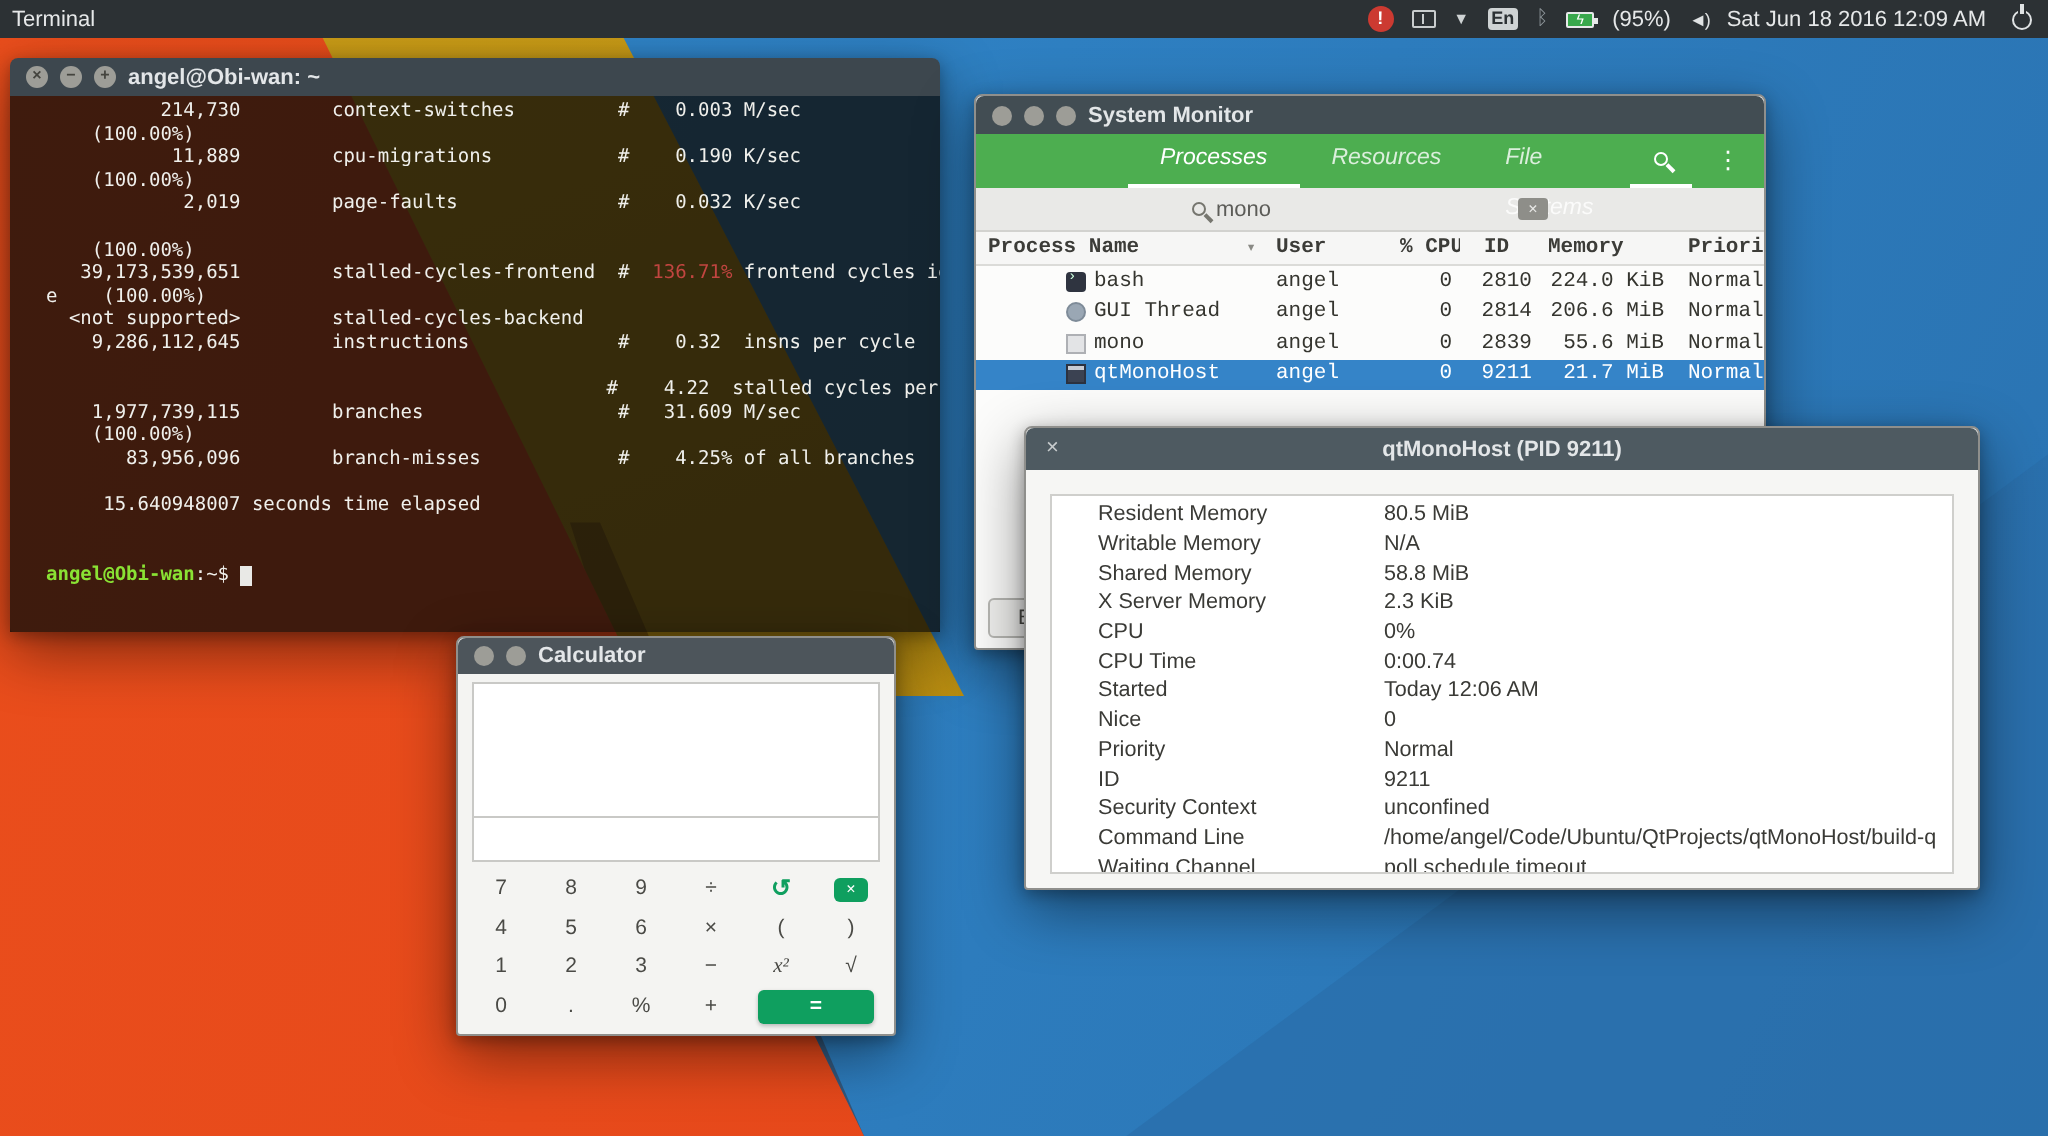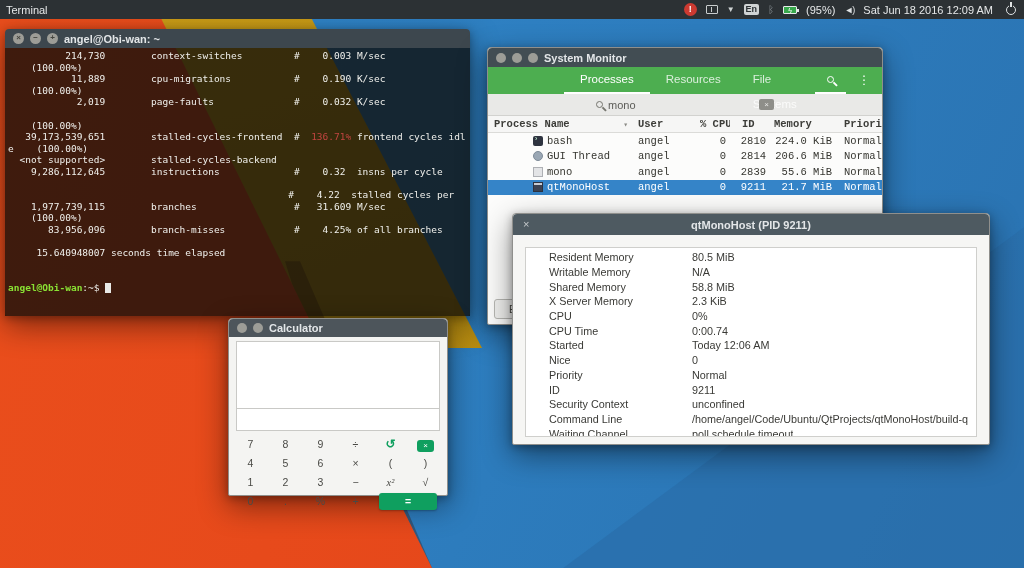--- a/index.html
+++ b/index.html
@@ -32,31 +32,31 @@
 
   
   .window { position:absolute; box-shadow:0 10px 30px rgba(0,0,0,.45), 0 2px 8px rgba(0,0,0,.3); border-radius:4px 4px 2px 2px; }
   .titlebar { height:19px; display:flex; align-items:center; gap:6px; padding:0 8px; border-radius:4px 4px 0 0; color:#e3e6e8; font-size:11px; font-weight:bold; }
   .circ { width:11px; height:11px; border-radius:50%; background:#9d9d97; color:#44443e; font-size:8px; line-height:10px; text-align:center; flex:0 0 auto; }
 
   
   #terminal { left:5px; top:29px; width:465px; height:287px; z-index:10; }
   #terminal .titlebar { background:#3d474e; }
   #terminal .tbody { position:absolute; top:19px; left:0; right:0; bottom:0; background:rgba(14,13,9,.78); padding:2px 3px; font-family:"DejaVu Sans Mono", monospace; font-size:9.5px; line-height:11.6px; color:#f0f0ec; overflow:hidden; }
-  .tline { white-space:pre; }
+  .tline { white-space:pre;margin-left:15px; }
   .tred { color:#c14540; }
   .tgreen { color:#8ae234; font-weight:bold; }
   .cursor { display:inline-block; width:6px; height:10px; background:#e9e9e6; vertical-align:-1px; }
 
   
   #sysmon { left:487px; top:47px; width:396px; height:278px; background:#fcfcfb; border:1px solid #8f8f8c; z-index:20; }
   #sysmon .titlebar { background:#424d53; }
   #sysmon .titlebar .circ { width:10px; height:10px; }
   .greenbar { height:27px; background:#4dae50; display:flex; align-items:stretch; color:#fff; }
-  .tab-bar { display:flex; margin-left:76px; }
+  .tab-bar { display:flex; margin-left:76px;font-style:italic; }
   .tab { padding:0 16px; line-height:25px; font-size:11.5px; color:rgba(255,255,255,.8); border-bottom:2px solid transparent; }
   .tab.active { color:#fff; border-bottom-color:#fff; }
   .gb-right { margin-left:auto; display:flex; align-items:stretch; }
   .gb-ic { display:flex; align-items:center; padding:0 12px; border-bottom:2px solid transparent; }
   .gb-ic.on { border-bottom-color:#fff; }
   .lens { width:7px; height:7px; border:1.5px solid currentColor; border-radius:50%; position:relative; display:inline-block; }
   .lens::after { content:''; position:absolute; width:4.5px; height:1.5px; background:currentColor; transform:rotate(45deg); right:-4px; bottom:-2px; }
   .dots { font-size:12px; line-height:12px; }
   .searchrow { height:22px; background:#e9e9e7; border-bottom:1px solid #d2d2cf; display:flex; align-items:center; justify-content:center; }
   .searchfield { width:178px; display:flex; align-items:center; gap:5px; color:#5c5c58; font-size:11px; }
@@ -87,21 +87,21 @@
   
   #procdlg { left:512px; top:213px; width:478px; height:232px; background:#f6f6f4; border:1px solid #8f8f8c; z-index:30; }
   #procdlg .titlebar { height:21px; background:#4e5a61; justify-content:center; position:relative; }
   #procdlg .close-x { position:absolute; left:10px; top:0; line-height:21px; color:#c7cbcd; font-weight:normal; font-size:11px; }
   .props { position:absolute; left:12px; right:12px; top:33px; bottom:7px; background:#fff; border:1px solid #cfcfcc; overflow:hidden; padding:2px 0; }
   .drow { display:flex; height:14.7px; align-items:center; font-size:10.8px; color:#3a3a36; padding:0 8px; white-space:nowrap; }
   .dlabel { width:158px; flex:0 0 auto;padding-left:15px; }
   .dvalue { overflow:hidden; }
 
   
-  #calc { left:228px; top:318px; width:220px; height:178px; background:#f4f4f2; border:1px solid #8f8f8c; z-index:25; }
+  #calc { left:228px; top:318px; width:220px; height:200px; background:#f4f4f2; border:1px solid #8f8f8c; z-index:25; }
   #calc .titlebar { height:18px; background:#4d555b; }
   #calc .circ { width:10px; height:10px; }
   .calc-display { position:absolute; left:7px; right:7px; top:22px; height:90px; background:#fff; border:1px solid #c9c9c6; }
   .calc-display .divider { position:absolute; left:0; right:0; top:66px; border-top:1px solid #c9c9c6; }
   #calc .keypad { position:absolute; left:4px; right:4px; top:116px; bottom:4px; display:grid; grid-template-columns:repeat(6,1fr); grid-auto-rows:1fr; align-items:center; justify-items:center; font-size:10.5px; color:#4a4a46; }
   .key { width:100%; text-align:center; line-height:19px; }
   .key.green { color:#0f9f5f; font-weight:bold; font-size:12px; }
   .key.sup { font-style:italic; font-family:"Liberation Serif", serif; }
   .key.equals { grid-column:span 2; background:#0f9f5f; color:#fff; font-weight:bold; border-radius:3px; width:82%; line-height:17px; box-shadow:0 1px 2px rgba(0,0,0,.25); }
   .bksp { display:inline-block; width:17px; height:12px; background:#0f9f5f; border-radius:3px; color:#fff; font-size:8px; line-height:12px; text-align:center; }

